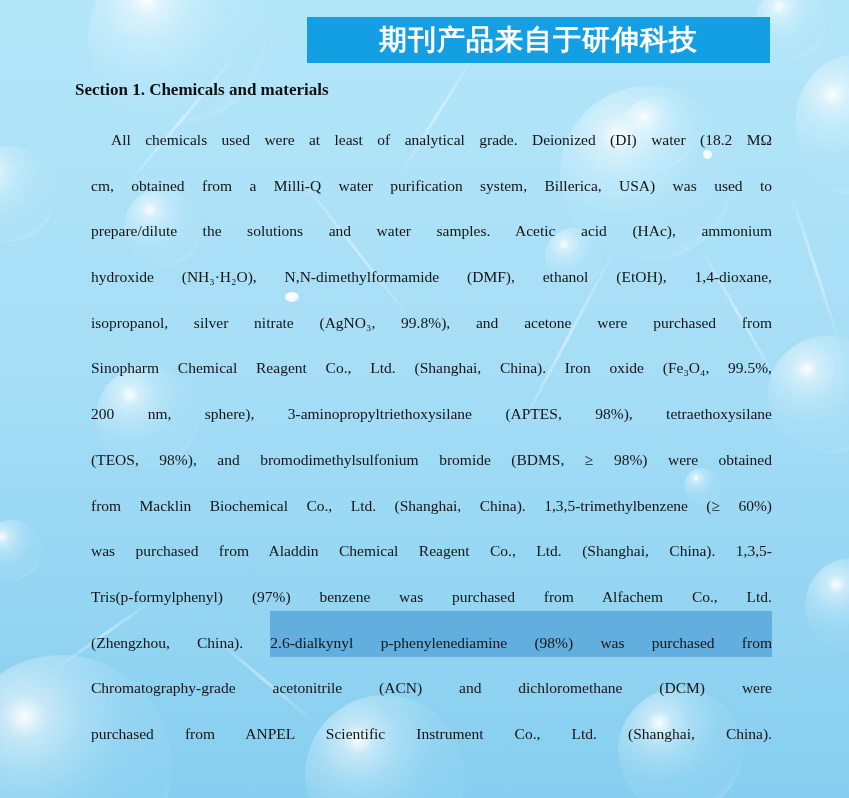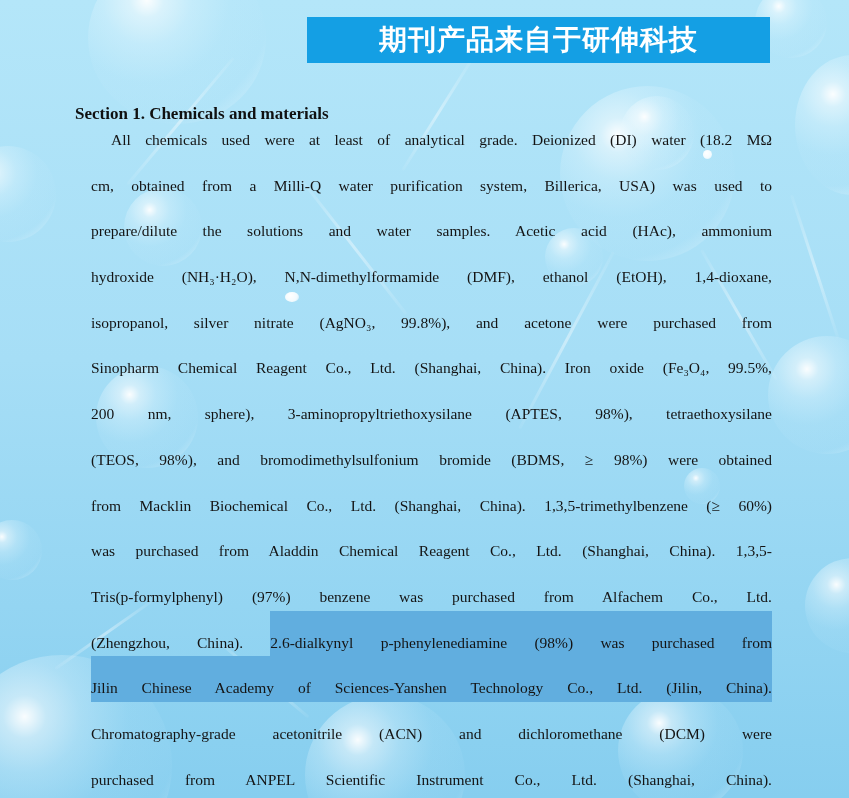--- a/index.html
+++ b/index.html
@@ -53,21 +53,20 @@
   }
 
   .heading {
     position: absolute;
     left: 75px; top: 80px;
     width: 700px;
     font-weight: bold;
     font-size: 17px;
     color: #101010;
     z-index: 4;
-    margin-top: 24px;
   }
 
   .para {
     position: absolute;
     left: 75px; top: 117px;
     width: 697px;
     font-size: 15.5px;
     color: #141414;
     z-index: 4;
   }
@@ -126,18 +125,17 @@
     <div class="line"><span>prepare/dilute the solutions and water samples. Acetic acid (HAc), ammonium</span><span class="hl"></span></div>
     <div class="line"><span>hydroxide (NH₃·H₂O), N,N-dimethylformamide (DMF), ethanol (EtOH), 1,4-dioxane,</span><span class="hl"></span></div>
     <div class="line"><span>isopropanol, silver nitrate (AgNO₃, 99.8%), and acetone were purchased from</span><span class="hl"></span></div>
     <div class="line"><span>Sinopharm Chemical Reagent Co., Ltd. (Shanghai, China). Iron oxide (Fe₃O₄, 99.5%,</span><span class="hl"></span></div>
     <div class="line"><span>200 nm, sphere), 3-aminopropyltriethoxysilane (APTES, 98%), tetraethoxysilane</span><span class="hl"></span></div>
     <div class="line"><span>(TEOS, 98%), and bromodimethylsulfonium bromide (BDMS, ≥ 98%) were obtained</span><span class="hl"></span></div>
     <div class="line"><span>from Macklin Biochemical Co., Ltd. (Shanghai, China). 1,3,5-trimethylbenzene (≥ 60%)</span><span class="hl"></span></div>
     <div class="line"><span>was purchased from Aladdin Chemical Reagent Co., Ltd. (Shanghai, China). 1,3,5-</span><span class="hl"></span></div>
     <div class="line"><span>Tris(p-formylphenyl) (97%) benzene was purchased from Alfachem Co., Ltd.</span><span class="hl"></span></div>
     <div class="line"><span>(Zhengzhou, China). </span><span class="hl" style="background: rgb(97, 174, 223);">2.6-dialkynyl p-phenylenediamine (98%) was purchased from</span></div>
-    <div class="line"><span></span><span class="hl" style="background: rgb(97, 174, 223);">Jilin Chinese Academy of Sciences-Yanshen Technology Co., Ltd. (Jilin, China).</span></div>
     <div class="line"><span>Chromatography-grade acetonitrile (ACN) and dichloromethane (DCM) were</span><span class="hl"></span></div>
     <div class="line"><span>purchased from ANPEL Scientific Instrument Co., Ltd. (Shanghai, China).</span><span class="hl"></span></div>
   </div>
 
 </div>
 
 </body></html>

